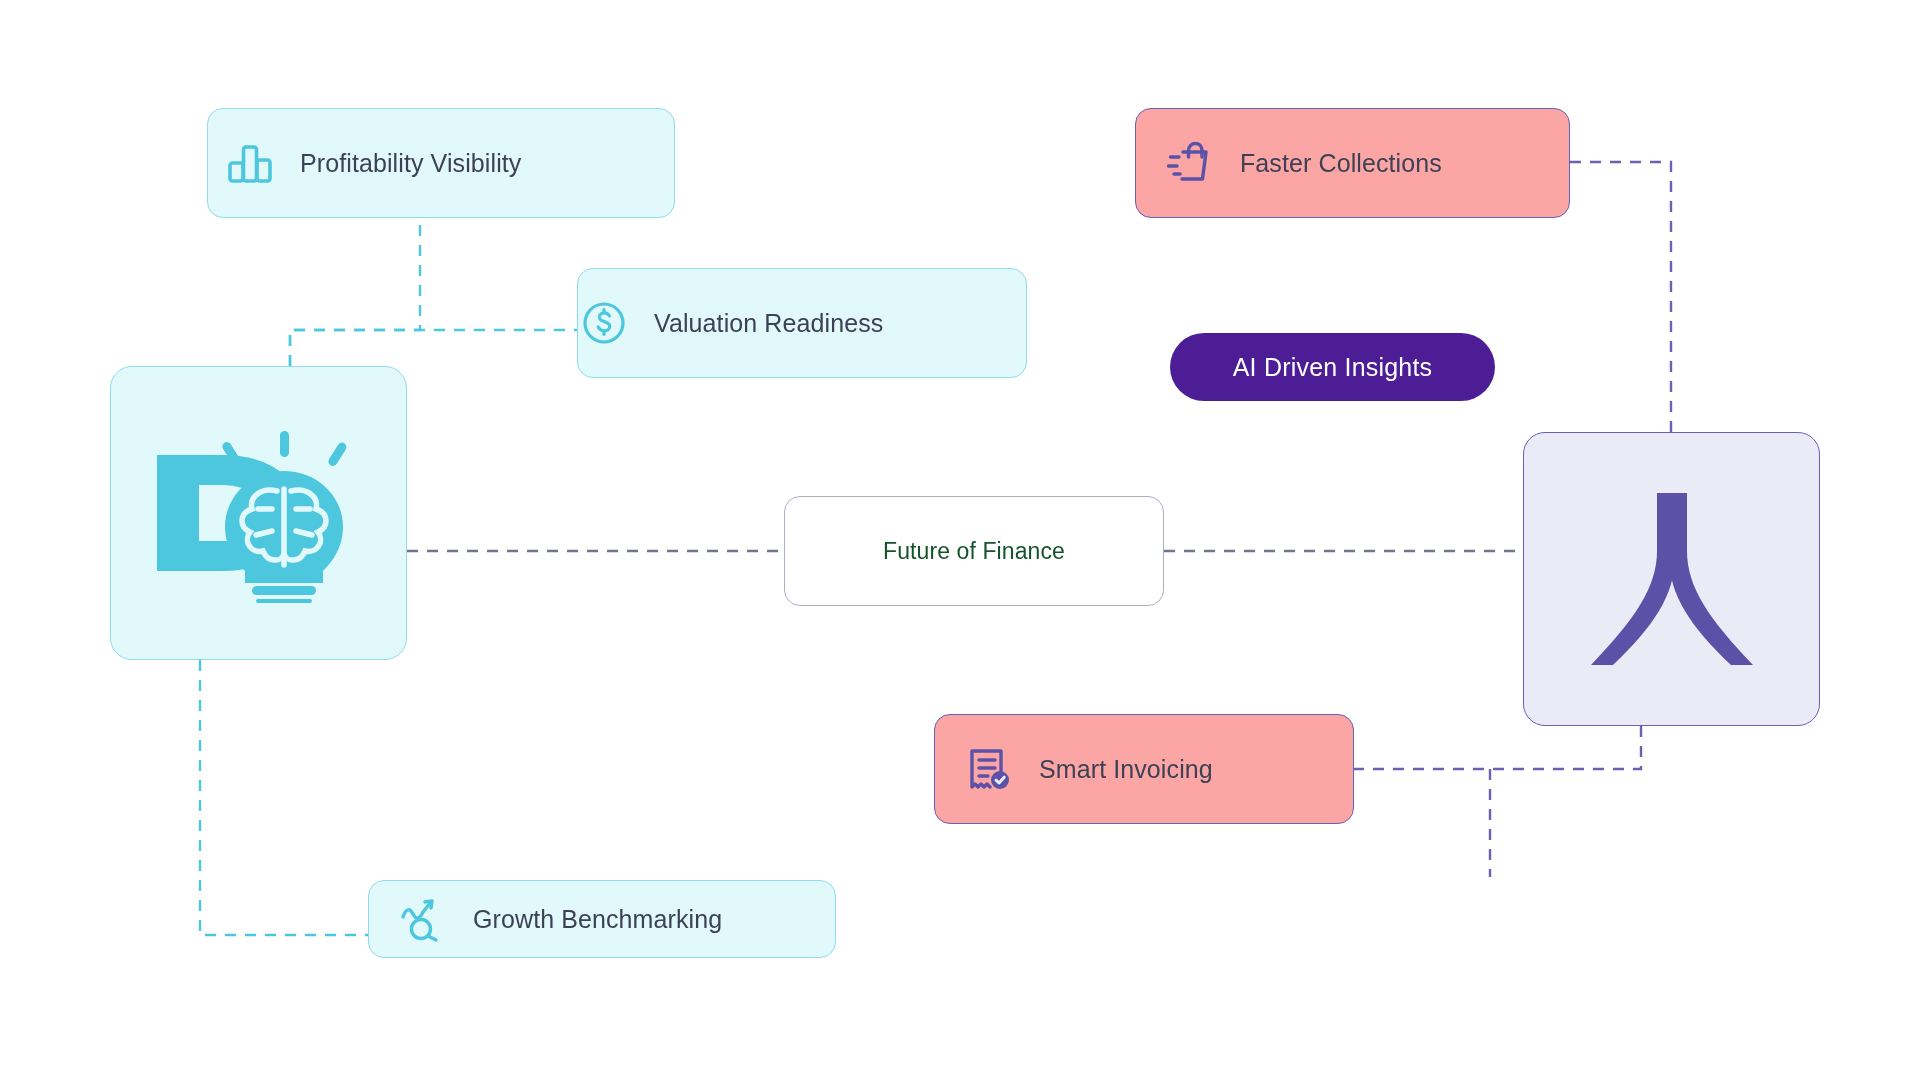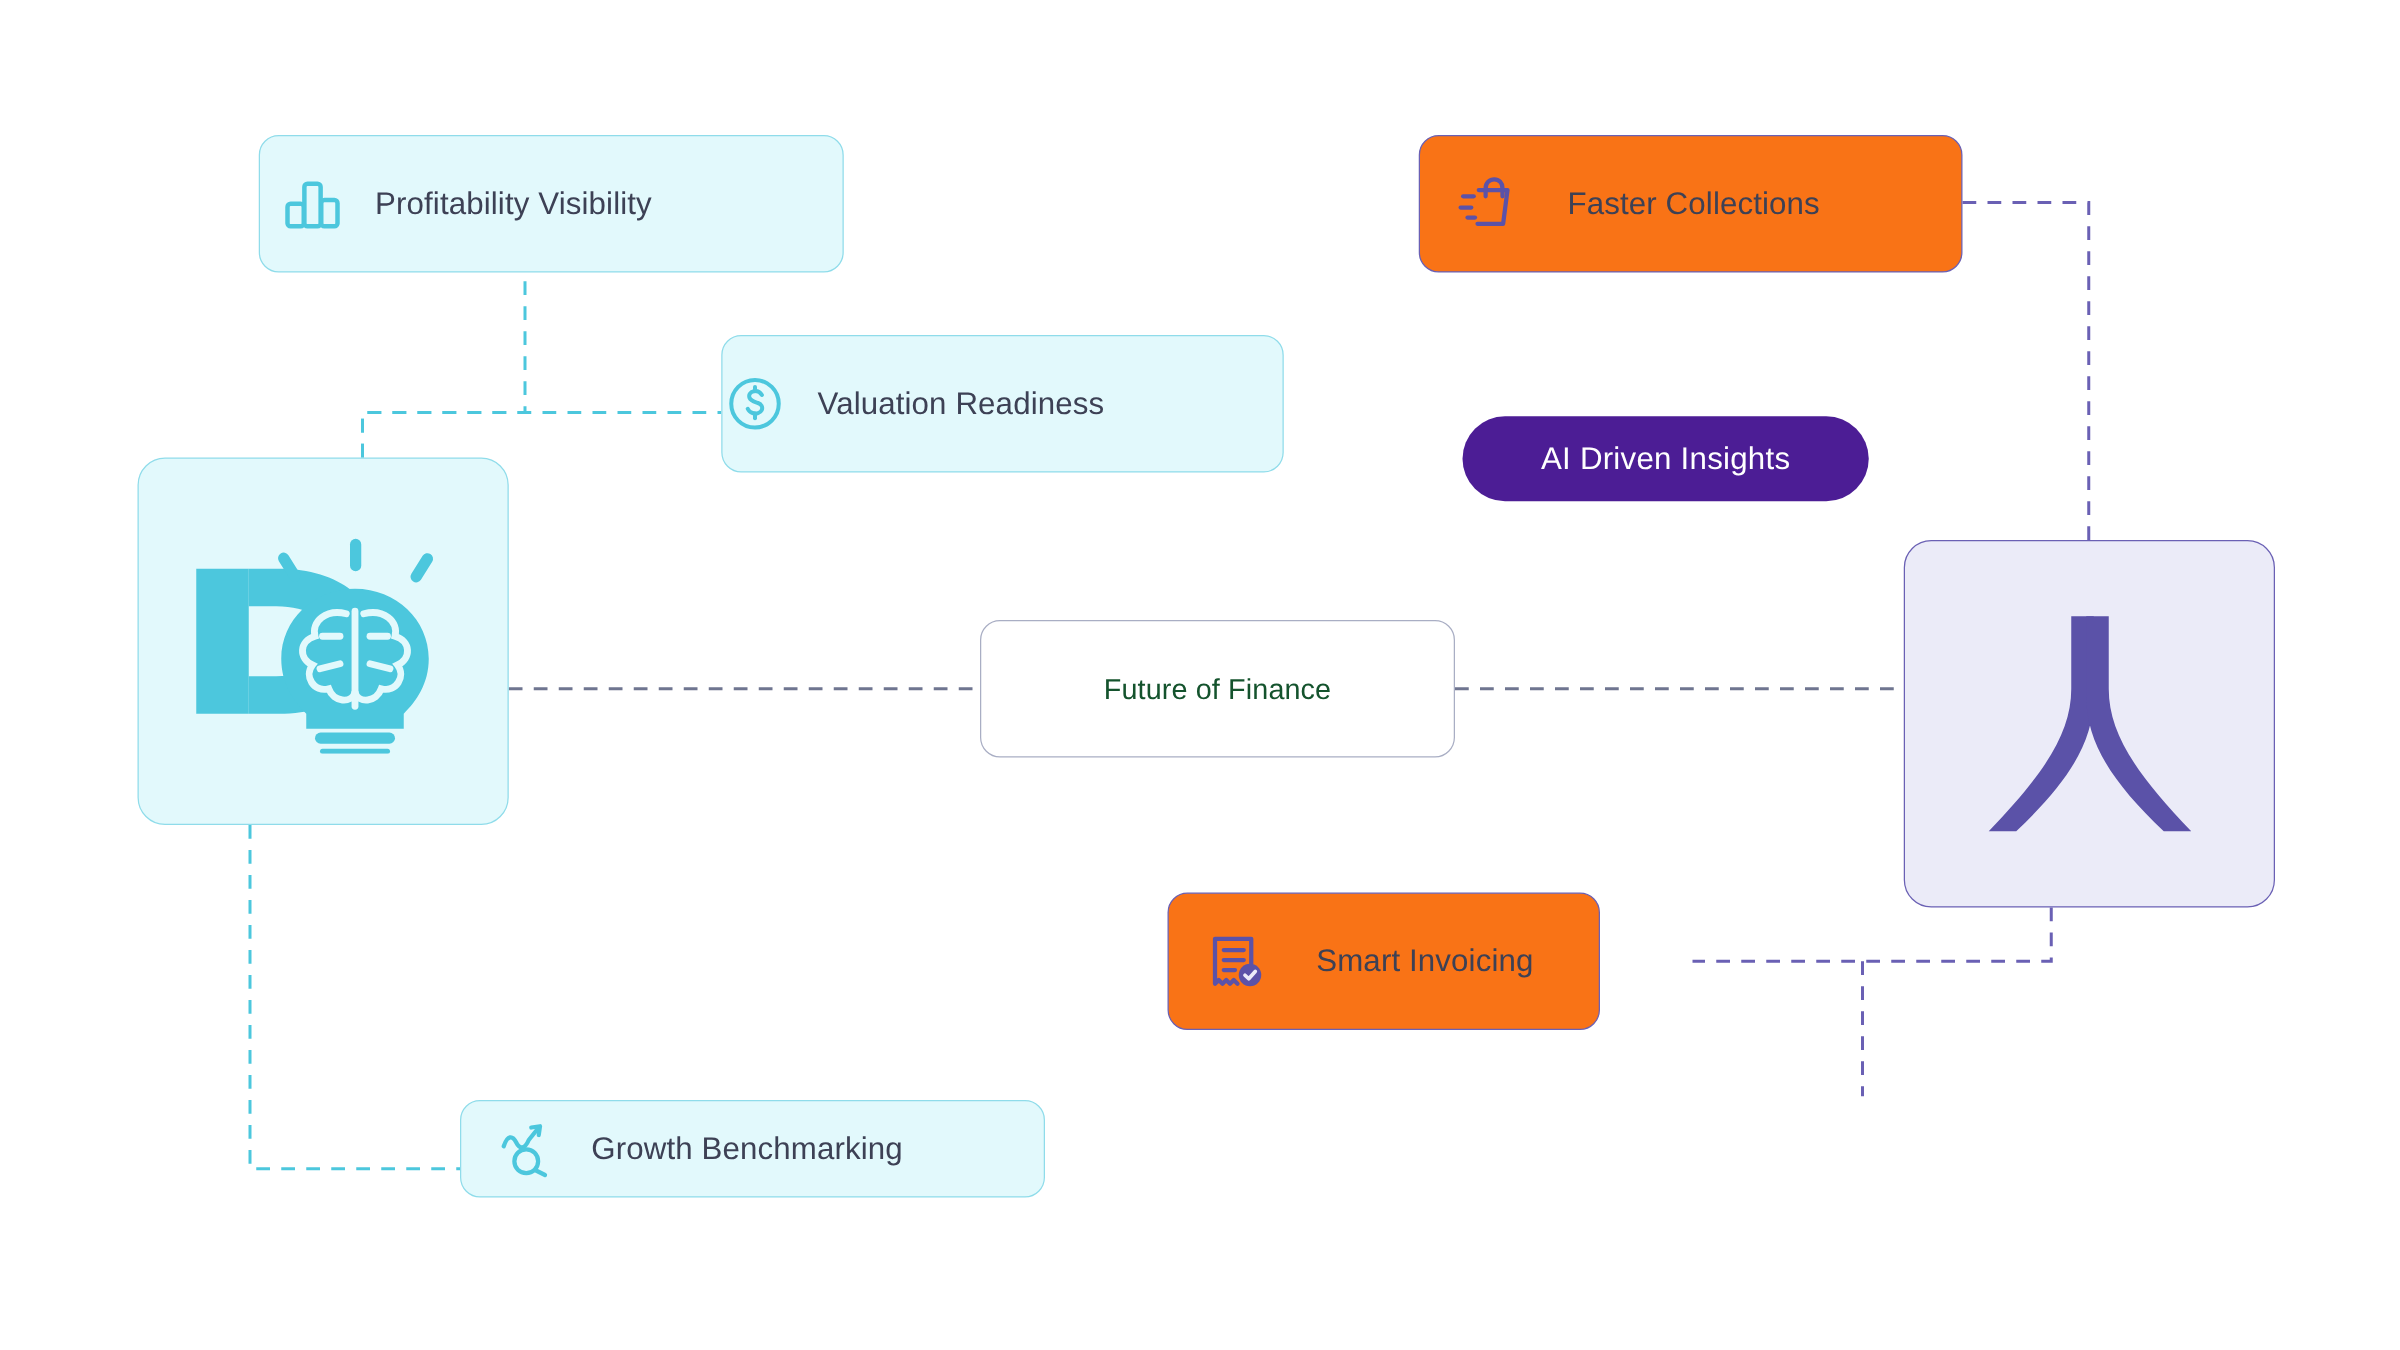--- a/index.html
+++ b/index.html
@@ -44,23 +44,22 @@
 
   
   .teal {
     background: #e2f9fc;
     border-color: #8fdcea;
   }
   .teal .label { color: #3d4155; font-size: 25px; }
 
   
   .violet {
-    background: #f97316;
+    background: #fca5a5;
     border-color: #6a60b4;
-    gap: 14px;
   }
   .violet .label { color: #3d4155; font-size: 25px; }
 
   
   .plain {
     background: #ffffff;
     border-color: #a9aec4;
     justify-content: center;
   }
   .plain .label { color: #14532d; font-size: 23px; }
@@ -100,21 +99,21 @@
 
   #node-valuation { left: 577px; top: 268px; width: 450px; height: 110px; }
   #node-valuation .ico { width: 52px; height: 52px; margin-right: 24px; }
 
   #node-growth { left: 368px; top: 880px; width: 468px; height: 78px; padding-left: 28px; }
   #node-growth .ico { width: 52px; height: 52px; margin-right: 24px; }
 
   #node-collections { left: 1135px; top: 108px; width: 435px; height: 110px; padding-left: 28px; }
   #node-collections .ico { width: 52px; height: 52px; margin-right: 24px; }
 
-  #node-invoicing { left: 934px; top: 714px; width: 346px; height: 110px; padding-left: 28px; }
+  #node-invoicing { left: 934px; top: 714px; width: 420px; height: 110px; padding-left: 28px; }
   #node-invoicing .ico { width: 52px; height: 52px; margin-right: 24px; }
 
   #node-automation { left: 1259px; top: 877px; width: 470px; height: 110px; padding-left: 28px; }
   #node-automation .ico { width: 52px; height: 52px; margin-right: 24px; }
 
   #node-future { left: 784px; top: 496px; width: 380px; height: 110px; }
 
   #pill-ai { left: 1170px; top: 333px; width: 325px; height: 68px; }
   #pill-eco { left: 424px; top: 675px; width: 387px; height: 68px; }
 

